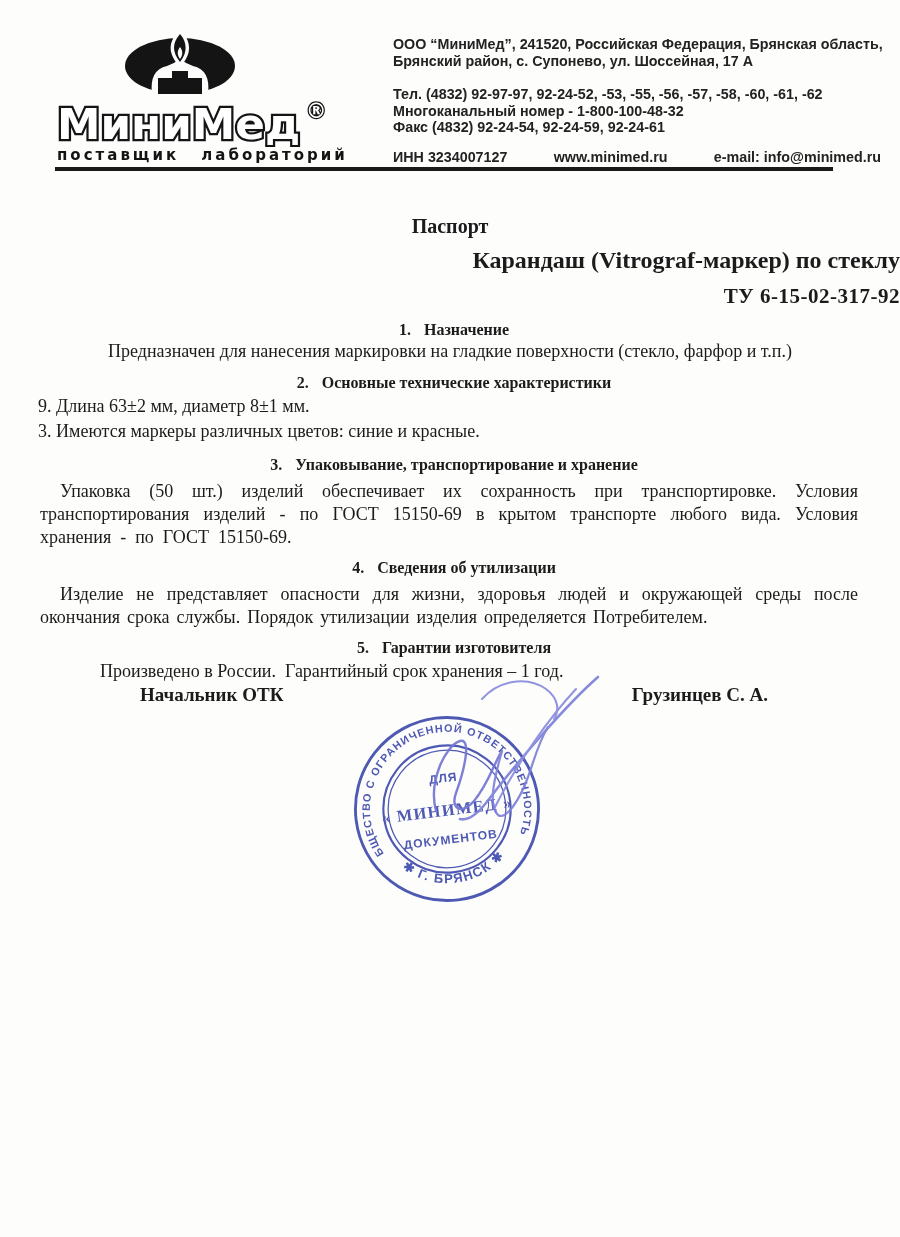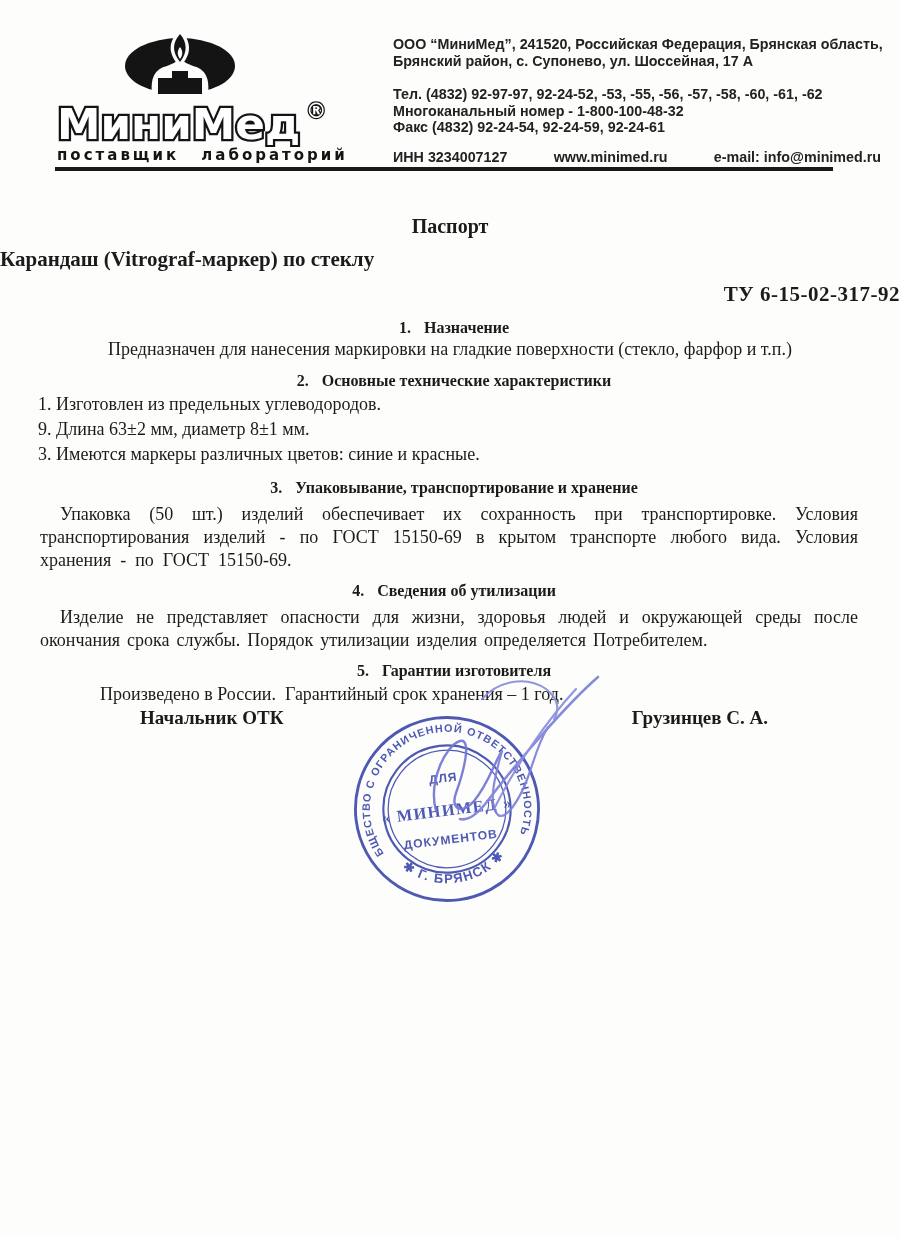--- a/index.html
+++ b/index.html
@@ -18,21 +18,21 @@
   .contact{position:absolute;left:345px;top:36px;width:500px;
            font-family:"Liberation Sans",sans-serif;font-weight:bold;
            font-size:14.3px;line-height:16.5px;color:#222;margin-left:48px;}
   .contact .cline{white-space:nowrap;}
   .contact .grp{margin-bottom:17px;}
   .inn-row{display:flex;justify-content:space-between;width:488px;margin-top:13px;}
 
   
   .doc-body{position:absolute;top:205px;left:0;right:0;}
   .t1{font-size:20px;font-weight:bold;text-align:center;margin:10px 0 0;}
-  .t2{font-size:21px;font-weight:bold;text-align:left;margin:9px 0 0;}
+  .t2{font-size:24px;font-weight:bold;text-align:right;margin:9px 0 0;}
   .t3{font-size:21px;font-weight:bold;text-align:right;margin:10px 0 12px;letter-spacing:.5px;}
 
   .sec-h{font-size:16px;font-weight:bold;text-align:center;padding-left:8px;}
   .sec-h .num{margin-right:13px;}
   .mt-s1{margin-top:9px;} .mt-s2{margin-top:12px;} .mt-s3{margin-top:12px;}
   .mt-s4{margin-top:10px;} .mt-s5{margin-top:10px;}
 
   .body-line{font-size:18px;text-align:center;margin-top:2px;}
   .num-list{margin:2px 0 0;padding:0 40px 0 38px;font-size:18px;line-height:25px;}
   .para{margin:6px 0 0;padding:0 42px 0 40px;font-size:18px;line-height:23px;
@@ -97,21 +97,20 @@
 
     <div class="sec-h mt-s1">
       <span class="num">1.</span><span>Назначение</span>
     </div>
     <div class="body-line">Предназначен для нанесения маркировки на гладкие поверхности (стекло, фарфор и т.п.)</div>
 
     <div class="sec-h mt-s2">
       <span class="num">2.</span><span>Основные технические характеристики</span>
     </div>
     <div class="num-list">
-      <div class="li">1. Изготовлен из предельных углеводородов.</div>
       <div class="li">9. Длина 63±2 мм, диаметр 8±1 мм.</div>
       <div class="li">3. Имеются маркеры различных цветов: синие и красные.</div>
     </div>
 
     <div class="sec-h mt-s3">
       <span class="num">3.</span><span>Упаковывание, транспортирование и хранение</span>
     </div>
     <div class="para">Упаковка (50 шт.) изделий обеспечивает их сохранность при транспортировке. Условия транспортирования изделий - по ГОСТ 15150-69 в крытом транспорте любого вида. Условия хранения - по ГОСТ 15150-69.</div>
 
     <div class="sec-h mt-s4">

